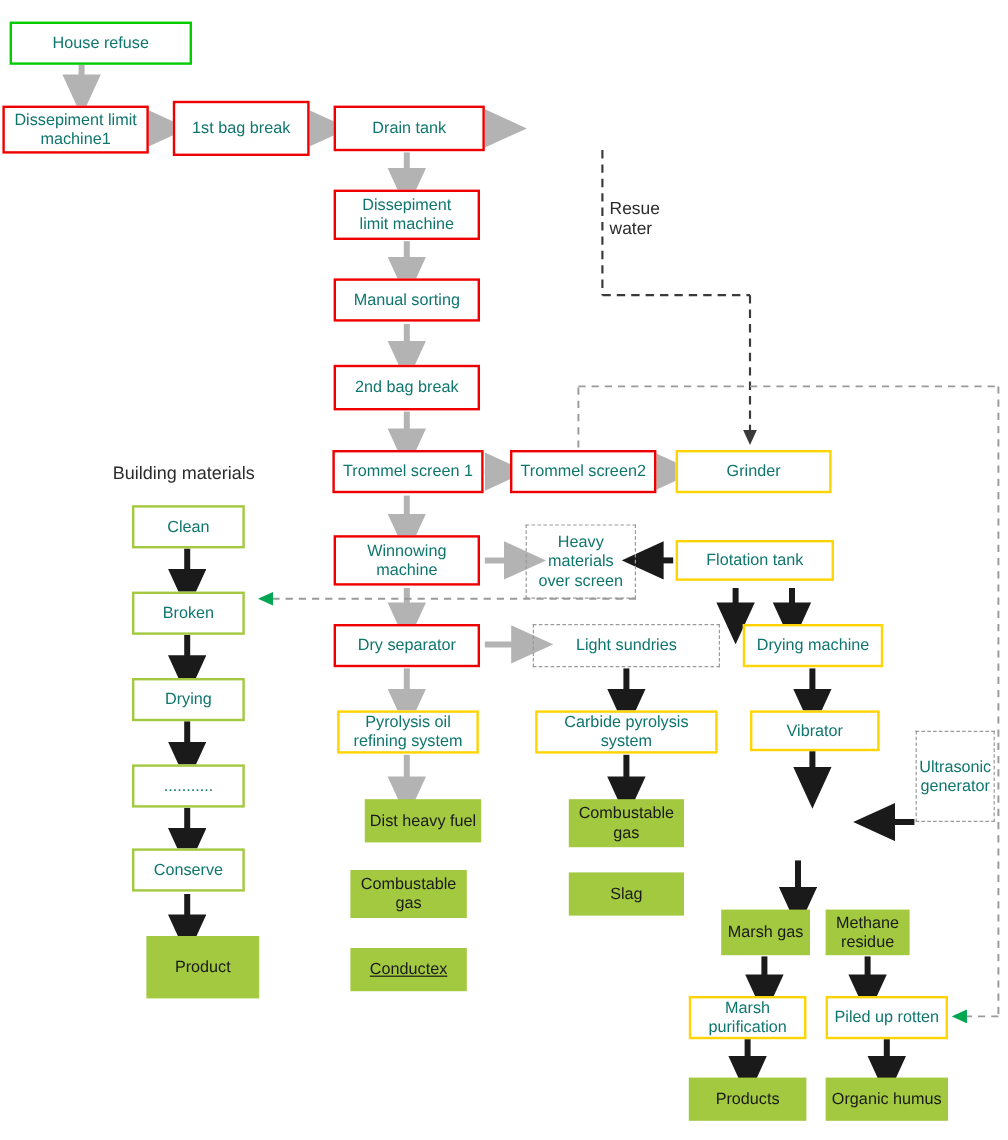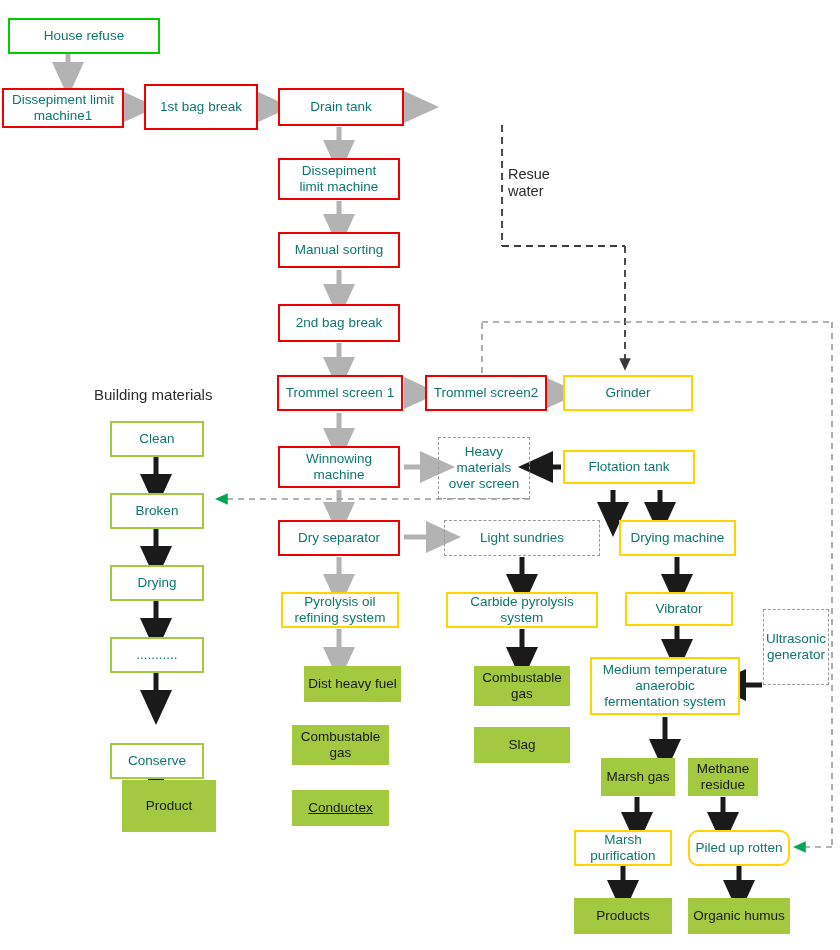--- a/index.html
+++ b/index.html
@@ -184,45 +184,42 @@
   <div class="node n-fill" style="left:292px; top:725px; width:97px; height:40px;">Combustable
 gas</div>
 
   <div class="node n-fill" style="left:292px; top:790px; width:97px; height:36px;text-decoration:underline;">Conductex</div>
 
   <div class="node n-fill" style="left:474px; top:666px; width:96px; height:40px;">Combustable
 gas</div>
 
   <div class="node n-fill" style="left:474px; top:727px; width:96px; height:36px;">Slag</div>
 
-  <div class="node n-yellow" style="left:590px; top:657px; width:150px; height:58px;">Medium temperature
-anaerobic
-fermentation system</div>
 
   <div class="node n-fill" style="left:601px; top:758px; width:74px; height:38px;">Marsh gas</div>
 
   <div class="node n-fill" style="left:688px; top:758px; width:70px; height:38px;">Methane
 residue</div>
 
   <div class="node n-yellow" style="left:574px; top:830px; width:98px; height:36px;">Marsh
 purification</div>
 
-  <div class="node n-yellow" style="left:688px; top:830px; width:102px; height:36px;border-radius:10px;">Piled up rotten</div>
+  <div class="node n-yellow" style="left:688px; top:830px; width:102px; height:36px;">Piled up rotten</div>
 
   <div class="node n-fill" style="left:574px; top:898px; width:98px; height:36px;">Products</div>
 
   <div class="node n-fill" style="left:688px; top:898px; width:102px; height:36px;">Organic humus</div>
 
   <div class="label label-title" style="left:94px; top:386px;">Building materials</div>
 
   <div class="node n-lgreen" style="left:110px; top:421px; width:94px; height:36px;">Clean</div>
 
   <div class="node n-lgreen" style="left:110px; top:493px; width:94px; height:36px;">Broken</div>
 
   <div class="node n-lgreen" style="left:110px; top:565px; width:94px; height:36px;">Drying</div>
 
   <div class="node n-lgreen" style="left:110px; top:637px; width:94px; height:36px;">...........</div>
 
-  <div class="node n-lgreen" style="left:110px; top:707px; width:94px; height:36px;margin-top:36px;">Conserve</div>
+  <div class="node n-lgreen" style="left:110px; top:707px; width:94px; height:36px;">Conserve</div>
 
   <div class="node n-fill" style="left:110px; top:780px; width:94px; height:52px;margin-left:12px;">Product</div>
 
 </div>
 
 </body></html>

